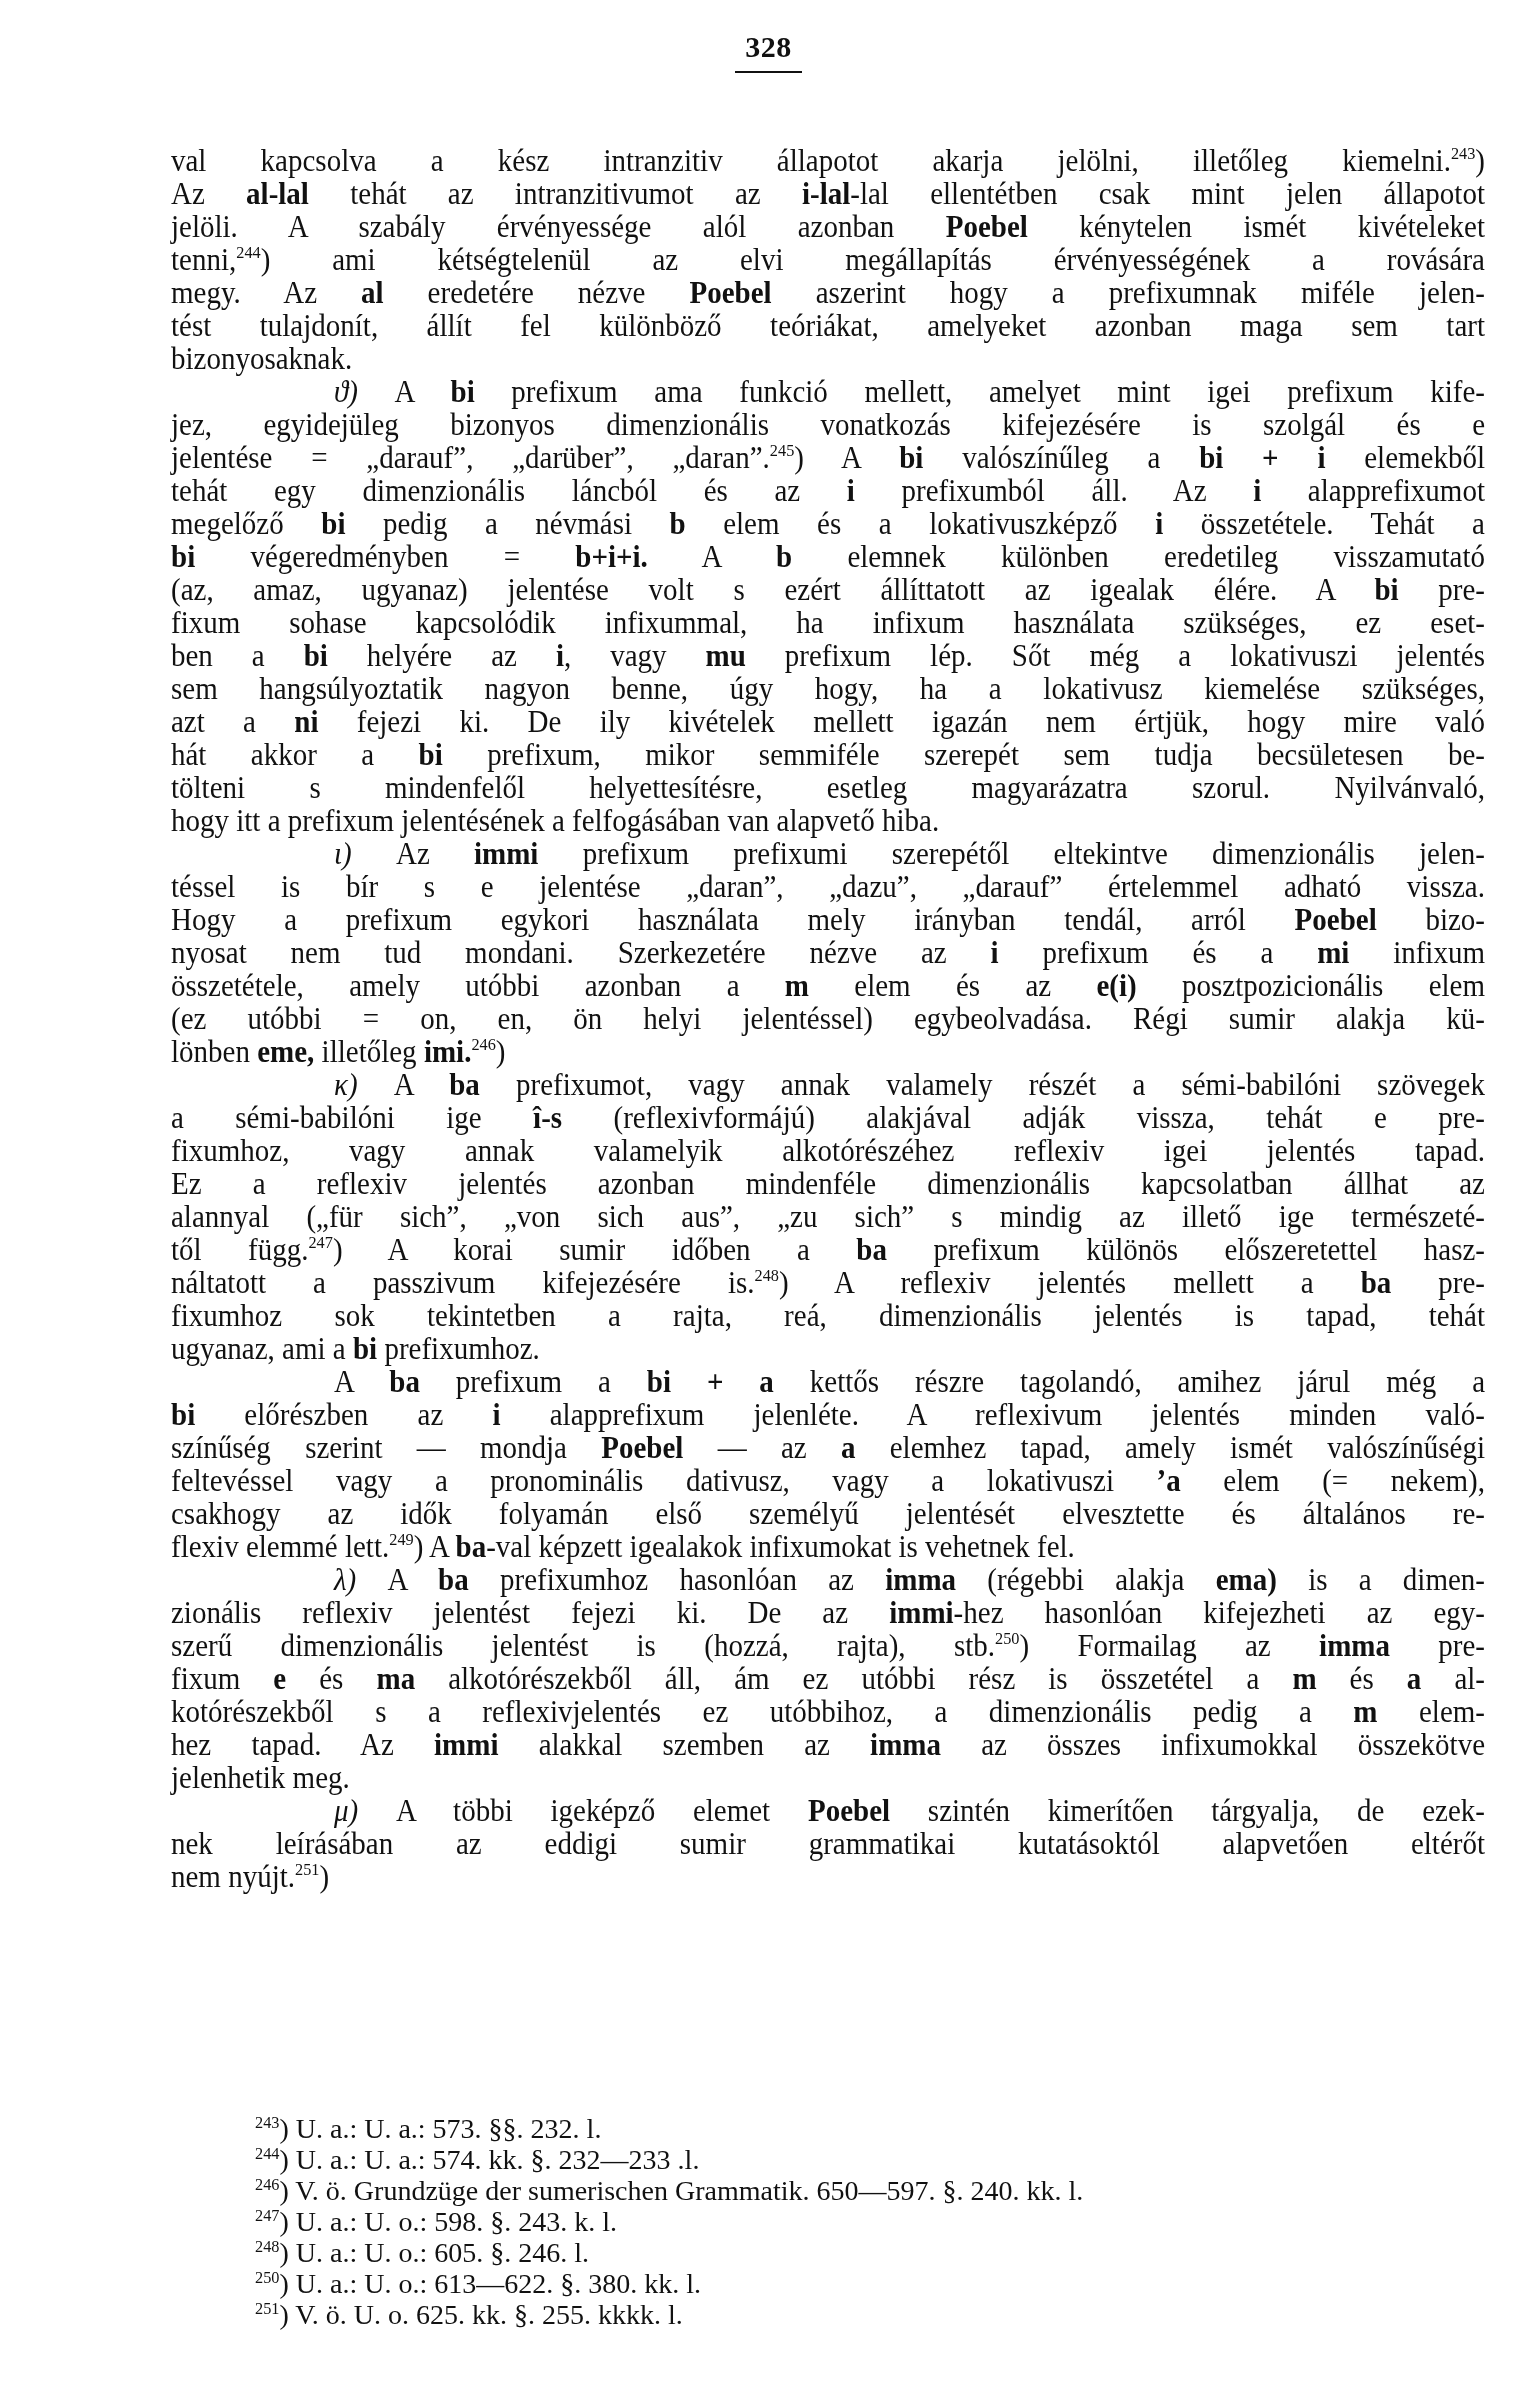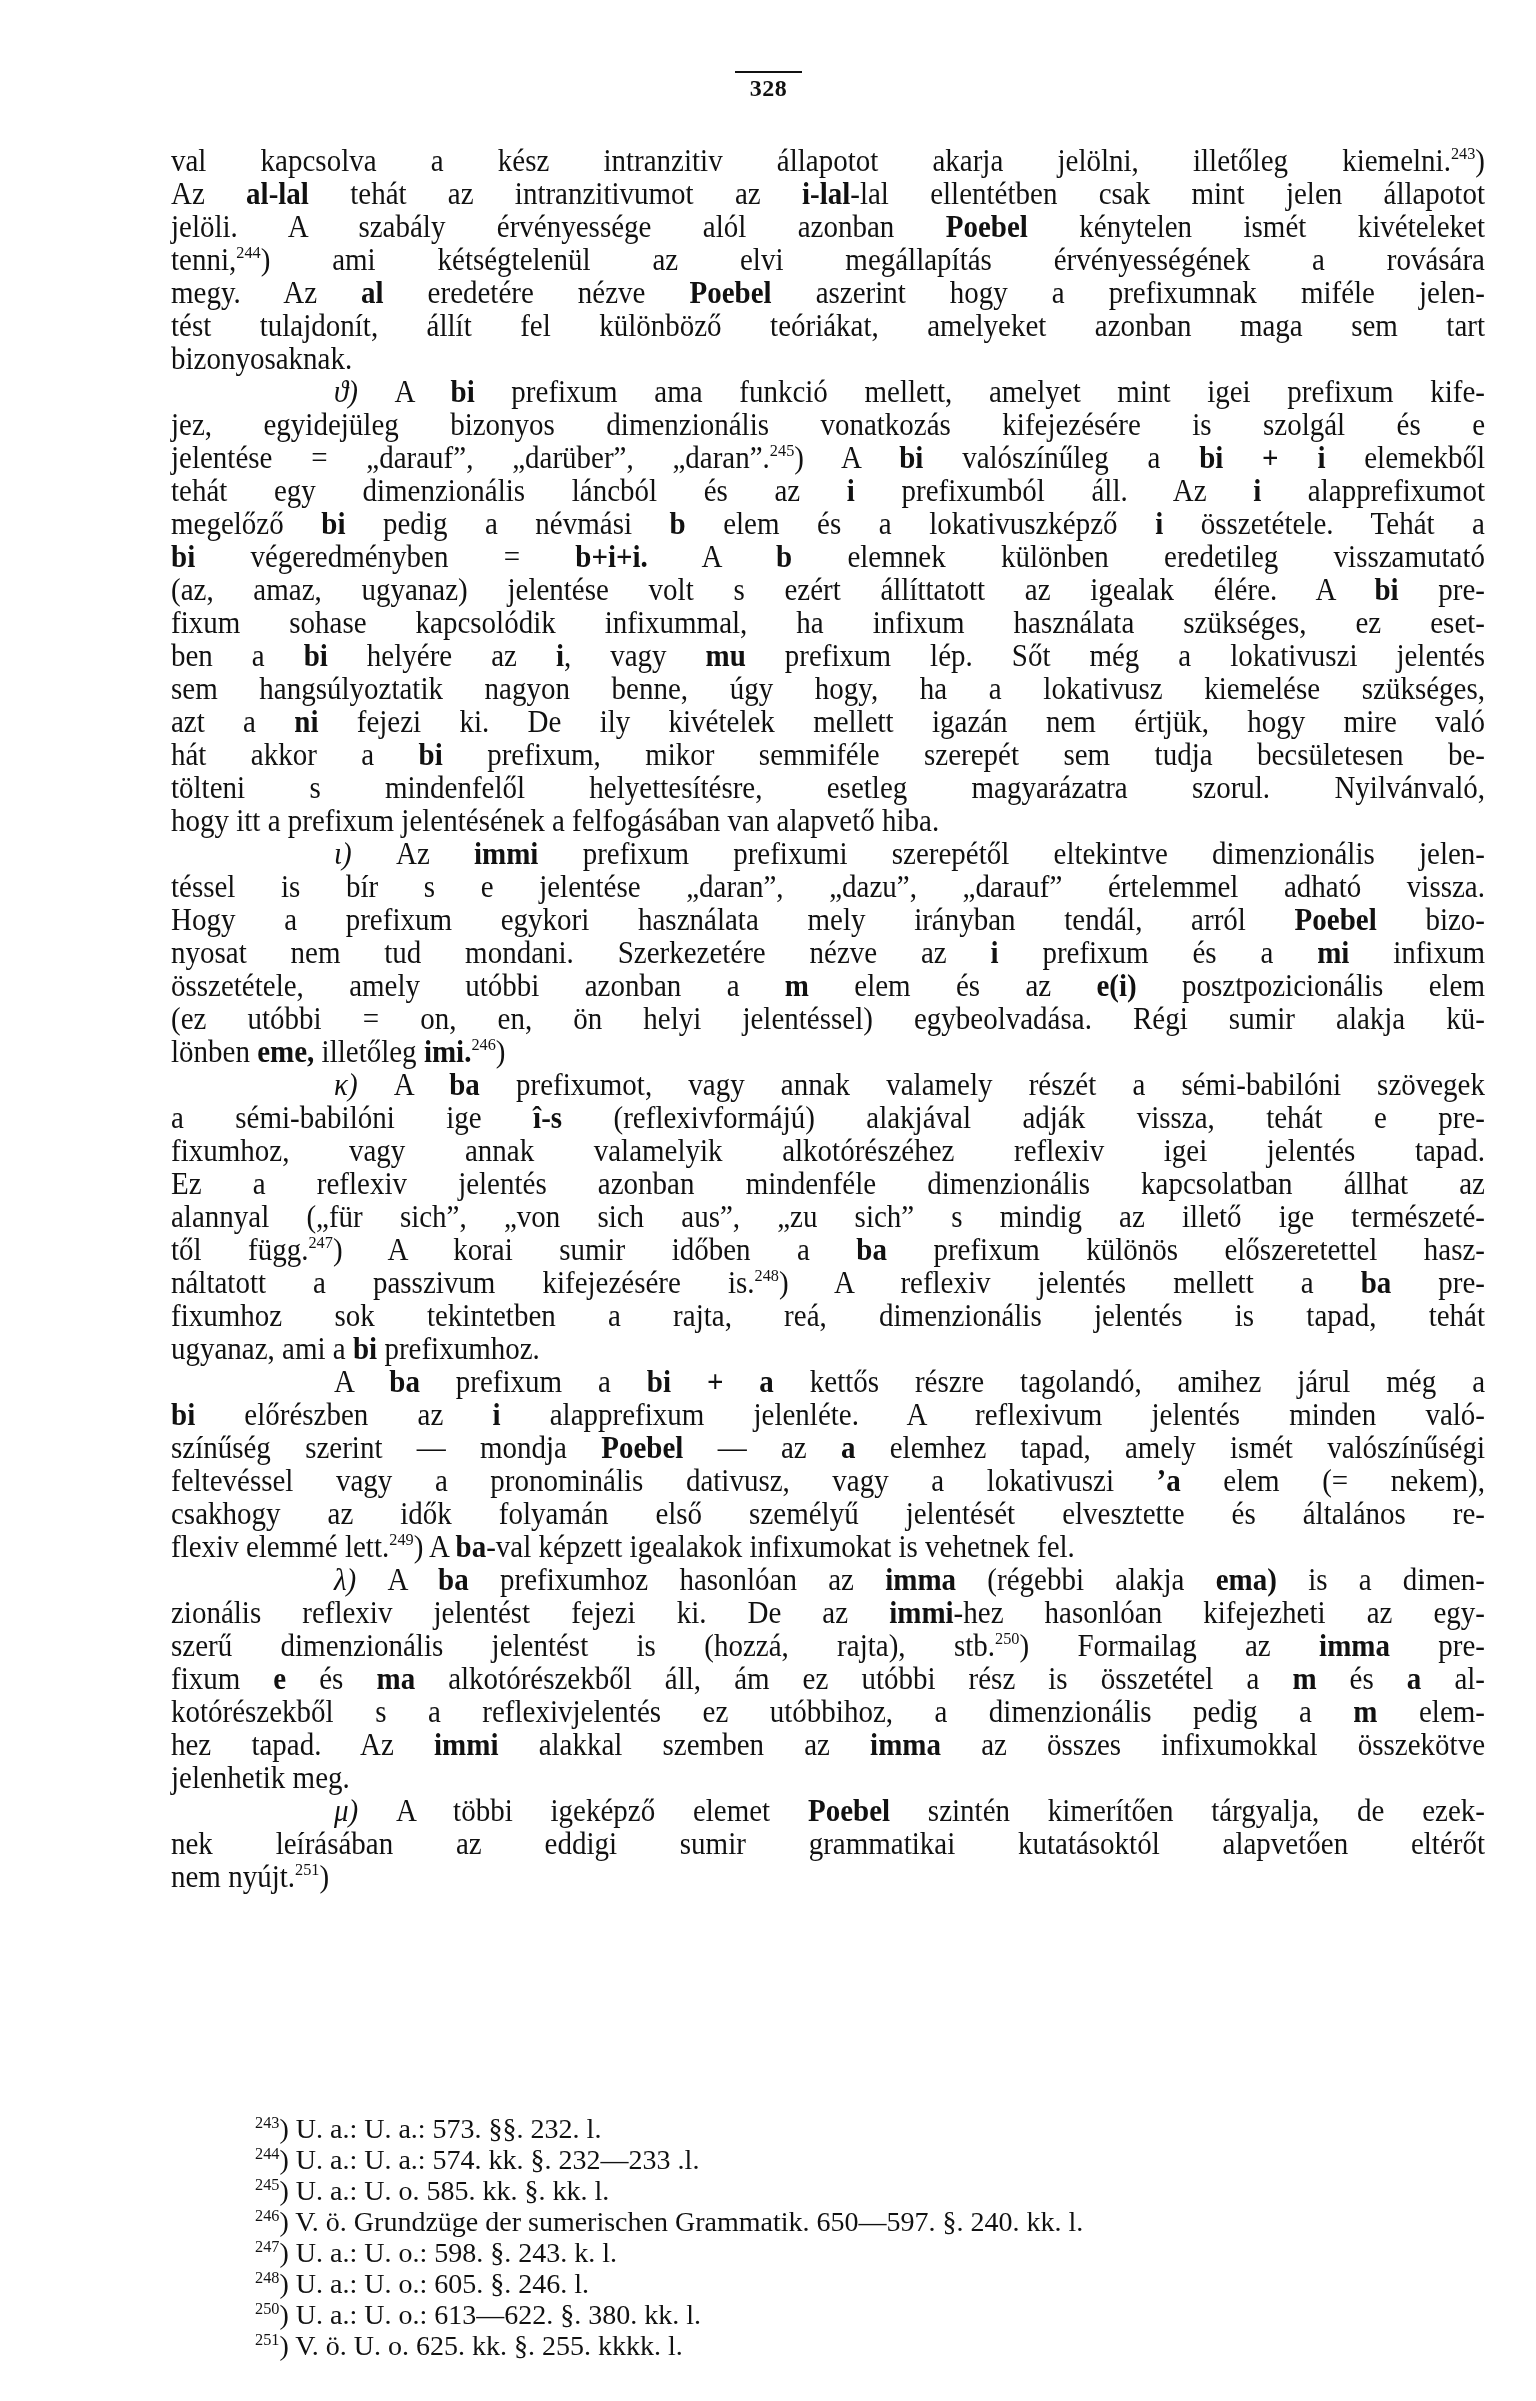--- a/index.html
+++ b/index.html
@@ -1,20 +1,20 @@
 <!DOCTYPE html>
 <html style="font-size:7.7px"><head>
 <meta charset="utf-8">
 <style>
   html, body { margin: 0; padding: 0; background: #ffffff; }
   body { width: 1537px; height: 2449px; position: relative; overflow: hidden; }
   .page { position: absolute; left: 0; top: 0; width: 1537px; height: 2449px; background: #ffffff; color: #111111;
           font-family: "Liberation Serif", "DejaVu Serif", serif; }
   .page-number { position: absolute; left: 0; width: 1537px; top: 30px; text-align: center;
-                 font-size: 24px; font-weight: bold; letter-spacing: 0.5px; margin-top: 45px; }
+                 font-size: 30px; font-weight: bold; letter-spacing: 0.5px; }
   .page-rule { position: absolute; left: 735px; width: 67px; top: 71px; height: 2.4px; background: #111; }
   .body-text { position: absolute; left: 139px; top: 144px; width: 1314px; margin-left: 32px; }
   .line { height: 33px; line-height: 33px; font-size: 29px; white-space: nowrap; text-align: justify;
           text-align-last: justify; transform: scaleY(1.08); transform-origin: left center; }
   .line.last { text-align-last: left; }
   .line.indent { padding-left: 163px; }
   .b { font-weight: bold; }
   .sup { font-size: 16.3px; vertical-align: 10.6px; line-height: 0; }
   .marker { font-style: italic; }
   .footnotes { position: absolute; left: 255px; top: 2113px; width: 1201px; }
@@ -92,21 +92,20 @@
       </div>
       <div>
         <div class="line indent"><span class="marker">μ)</span><span> A többi igeképző elemet </span><span class="b">Poebel</span><span> szintén kimerítően tárgyalja, de ezek-</span></div>
         <div class="line"><span>nek leírásában az eddigi sumir grammatikai kutatásoktól alapvetően eltérőt</span></div>
         <div class="line last"><span>nem nyújt.</span><span class="sup">251</span><span>)</span></div>
       </div>
     </div>
   <div class="footnotes" id="footnotes">
       <div class="fn"><span class="sup">243</span><span>) </span><span>U. a.: U. a.: 573. §§. 232. l.</span></div>
       <div class="fn"><span class="sup">244</span><span>) </span><span>U. a.: U. a.: 574. kk. §. 232—233 .l.</span></div>
-      <div class="fn"><span class="sup">245</span><span>) </span><span>U. a.: U. o. 585. kk. §. kk. l.</span></div>
       <div class="fn"><span class="sup">246</span><span>) </span><span>V. ö. Grundzüge der sumerischen Grammatik. 650—597. §. 240. kk. l.</span></div>
       <div class="fn"><span class="sup">247</span><span>) </span><span>U. a.: U. o.: 598. §. 243. k. l.</span></div>
       <div class="fn"><span class="sup">248</span><span>) </span><span>U. a.: U. o.: 605. §. 246. l.</span></div>
       <div class="fn"><span class="sup">250</span><span>) </span><span>U. a.: U. o.: 613—622. §. 380. kk. l.</span></div>
       <div class="fn"><span class="sup">251</span><span>) </span><span>V. ö. U. o. 625. kk. §. 255. kkkk. l.</span></div>
     </div>
 </div>
 
 
 </body></html>

